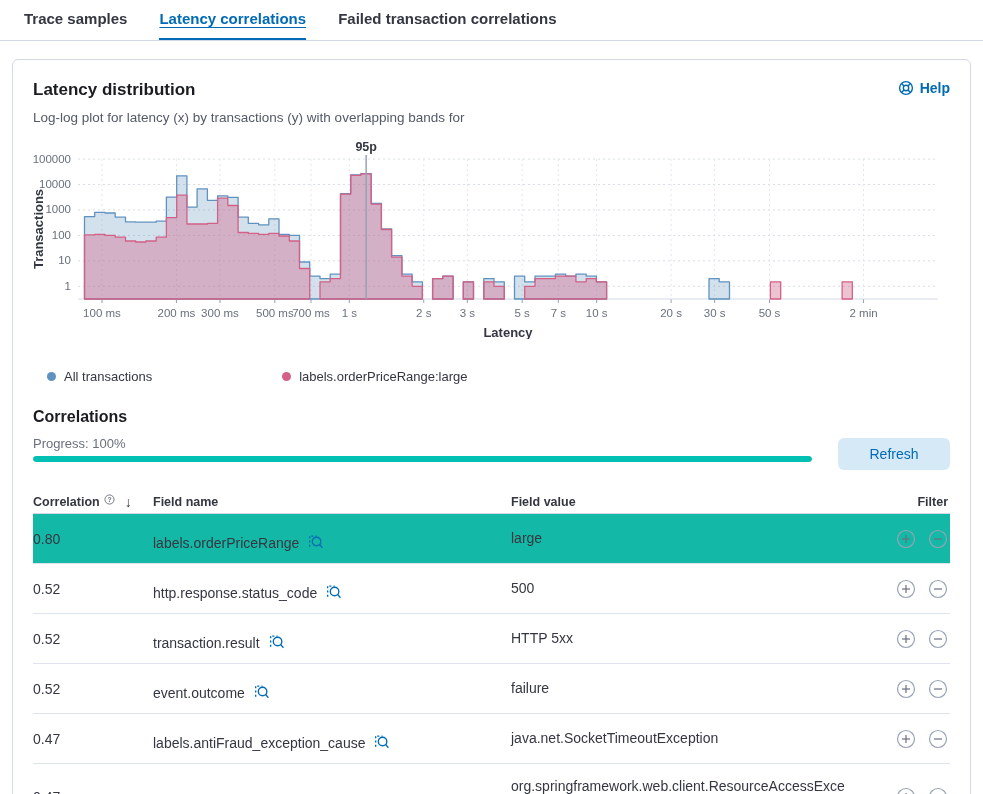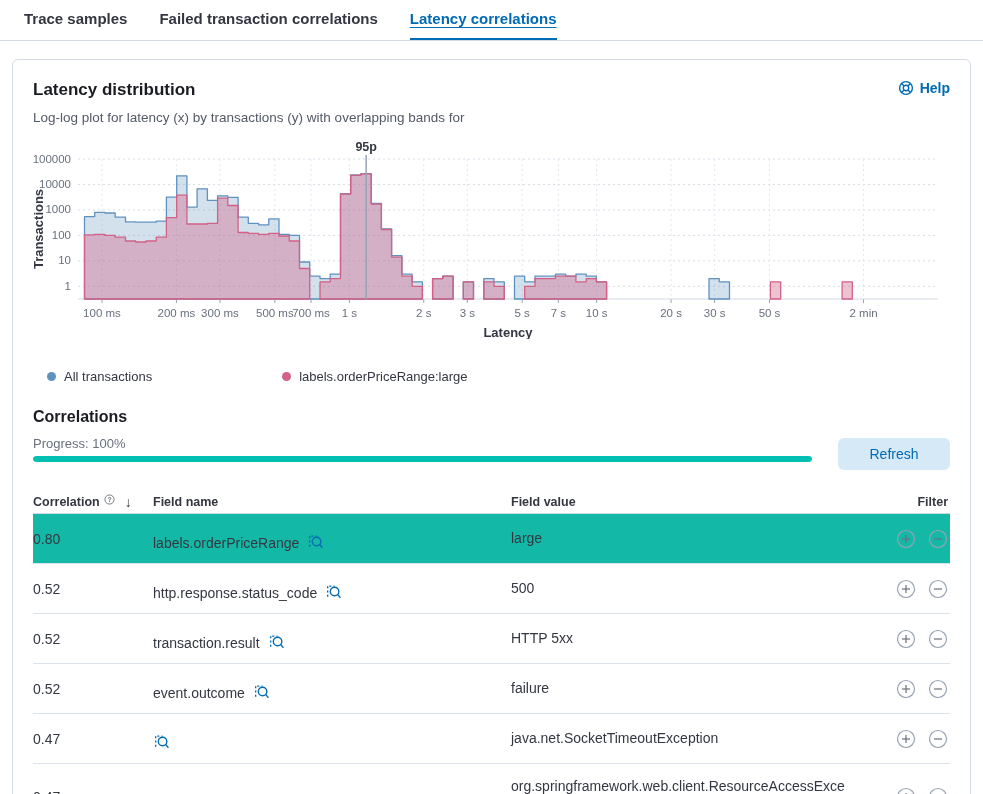--- a/index.html
+++ b/index.html
@@ -55,22 +55,22 @@
   .td.fval { padding-right: 10px; word-break: break-all; line-height: 21px; }
   .td.filt { display: flex; justify-content: flex-end; gap: 12px; padding-right: 2px; }
   .circle-btn { width: 20px; height: 20px; display: inline-flex; cursor: pointer; }
   .inspect { display: inline-flex; cursor: pointer; }
 </style>
 </head>
 <body>
 
 <div class="tabs">
   <div class="tab">Trace samples</div>
+  <div class="tab active">Latency correlations</div>
   <div class="tab">Failed transaction correlations</div>
-  <div class="tab active">Latency correlations</div>
 </div>
 
 <div class="panel">
   <div class="panel-head">
     <div class="panel-title">Latency distribution</div>
     <a class="help">
       <span style="display:inline-flex">
         <svg width="16" height="16" viewBox="0 0 16 16" fill="none" stroke="#006bb4" stroke-width="1.4">
           <circle cx="8" cy="8" r="6.4"></circle>
             <circle cx="8" cy="8" r="2.7"></circle>
@@ -319,20 +319,21 @@
               <svg width="20" height="20" viewBox="0 0 20 20" fill="none">
                 <circle cx="10" cy="10" r="8.5" stroke="#98a2b3" stroke-width="1.2"></circle>
                 <line x1="6" y1="10" x2="14" y2="10" stroke="#69707d" stroke-width="1.2"></line>
               </svg>
             </span>
           </div>
         </div>
         <div class="trow body-row">
           <div class="td corr">0.47</div>
           <div class="td fname">
+            <span>labels.antiFraud_exception_cause</span>
             <span class="inspect">
               <svg width="17" height="17" viewBox="0 0 16 16" fill="none" stroke="#006bb4" stroke-width="1.3">
                 <line x1="2.5" y1="2" x2="2.5" y2="14" stroke-dasharray="2 2"></line>
                 <line x1="4" y1="2" x2="9" y2="2" stroke-dasharray="2 2"></line>
                 <circle cx="9" cy="7" r="4"></circle>
                 <line x1="11.8" y1="9.8" x2="14.5" y2="13"></line>
               </svg>
             </span>
           </div>
           <div class="td fval">java.net.SocketTimeoutException</div>

